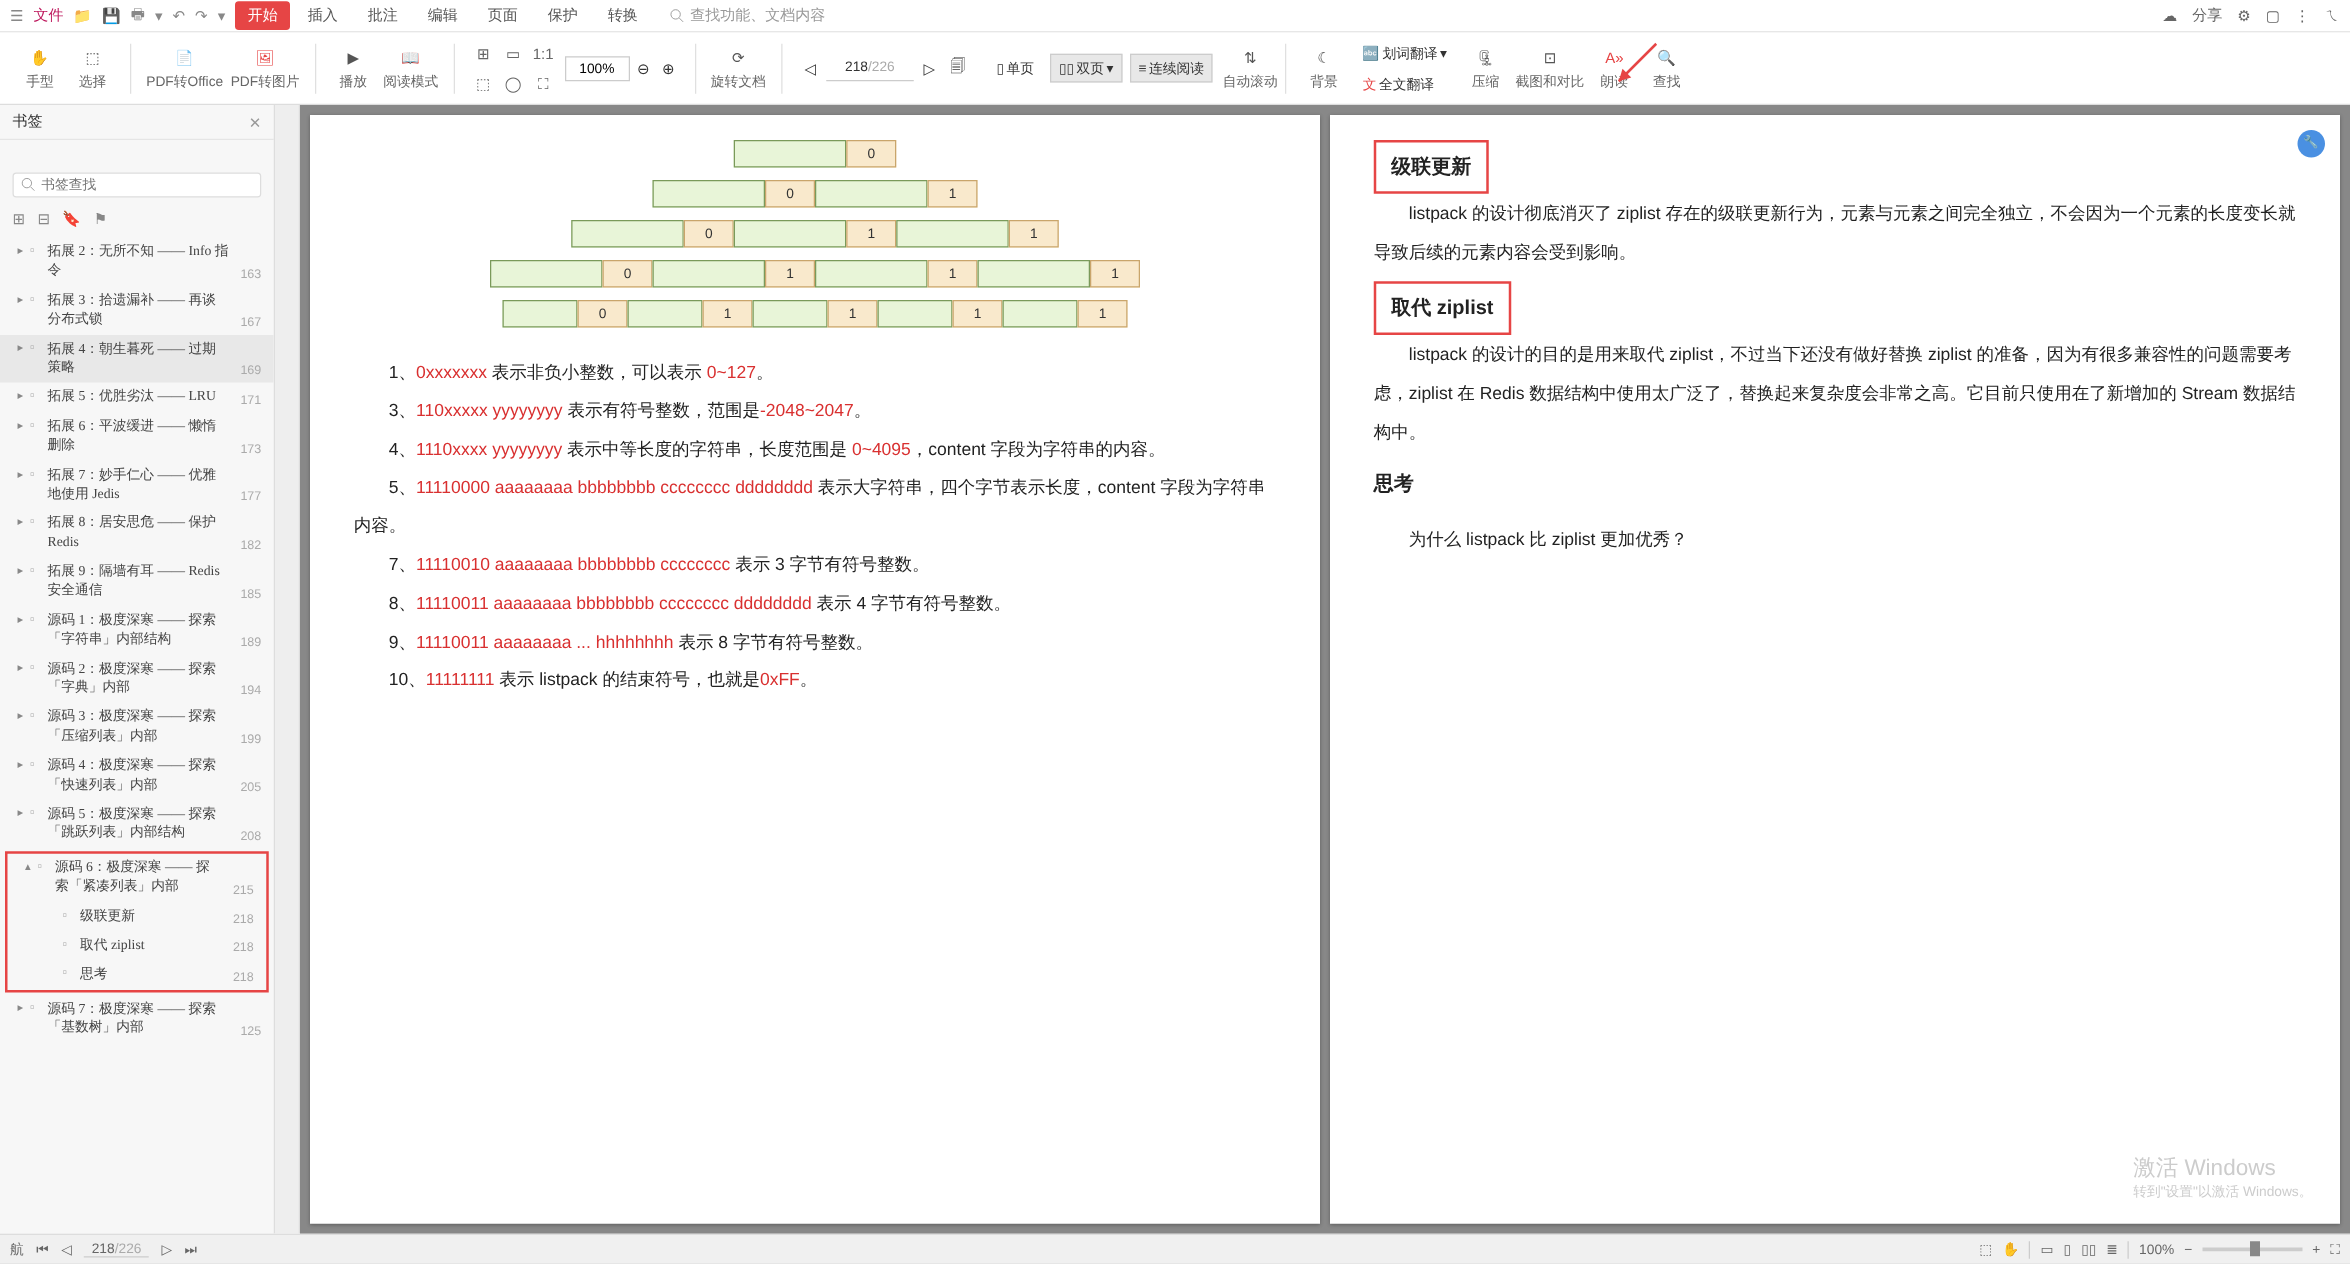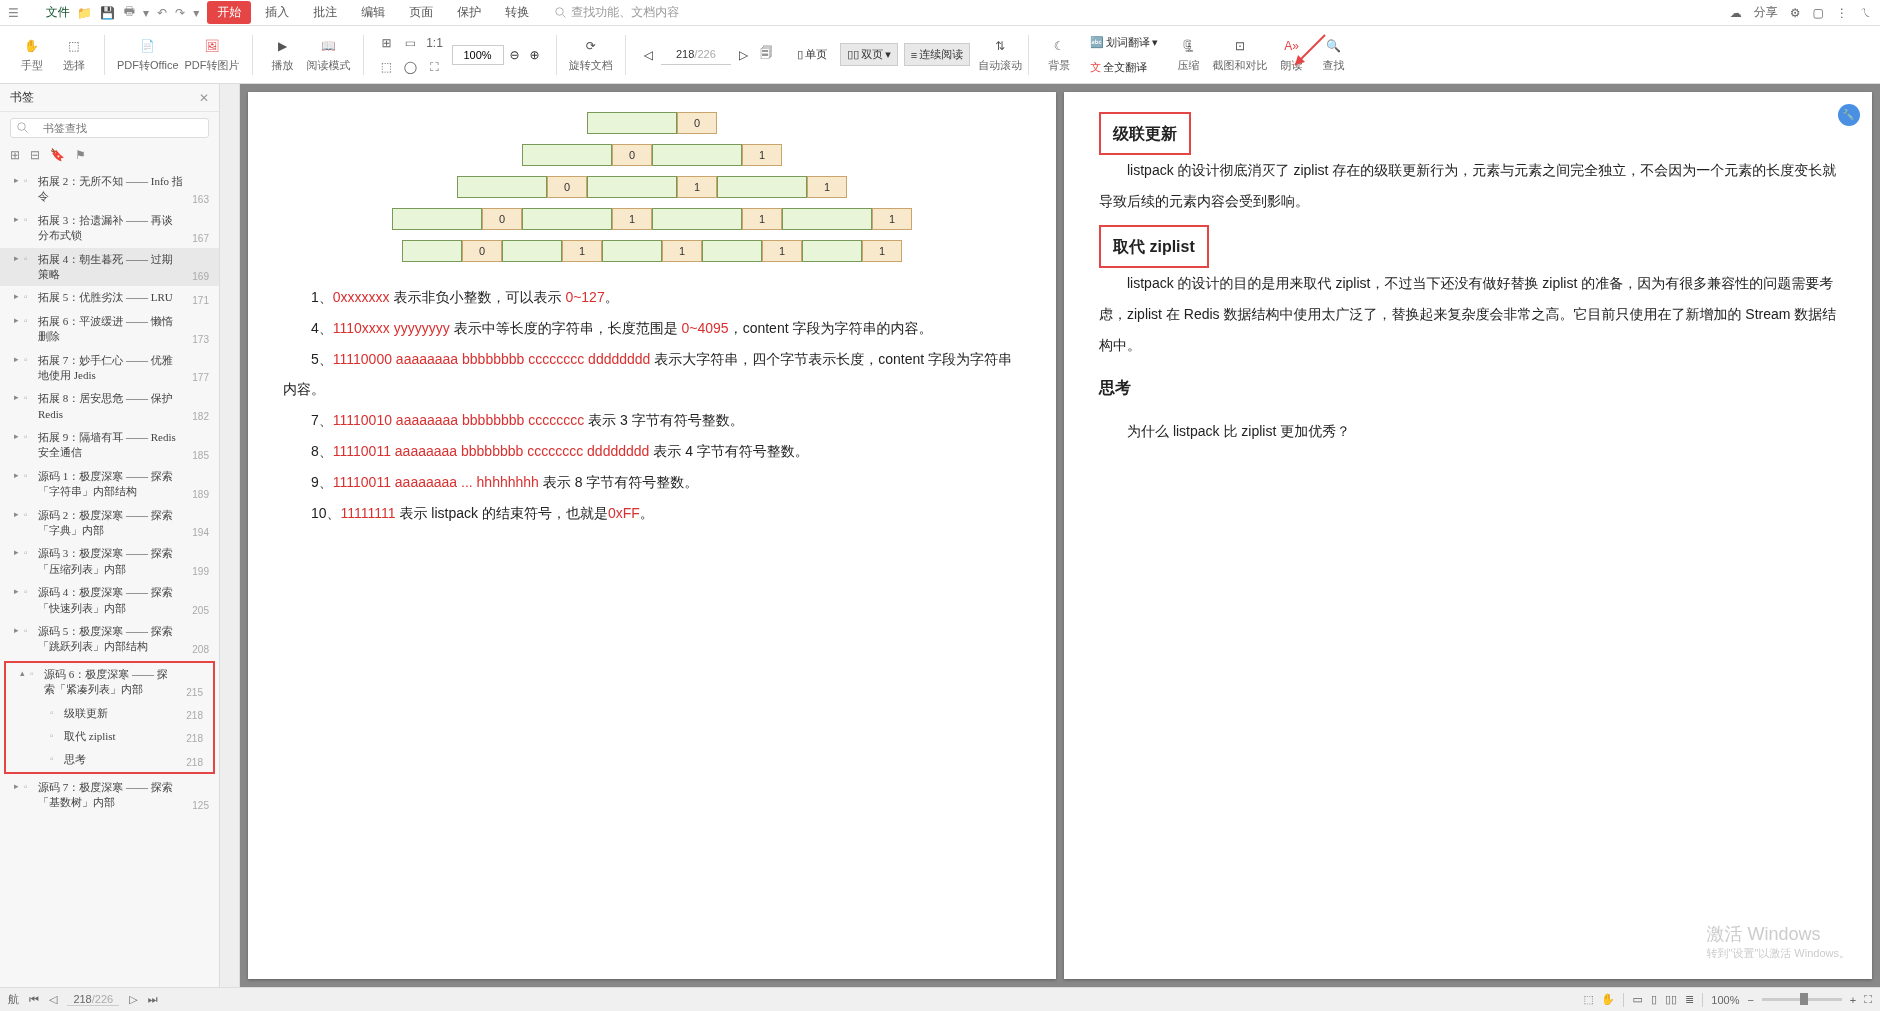--- a/index.html
+++ b/index.html
@@ -36,21 +36,21 @@
 .view-mode-btn.active { background: #e8e8e8; border: 1px solid #ccc; }
 
 
 .main { flex: 1; display: flex; overflow: hidden; }
 
 
 .sidebar { width: 220px; background: #f7f7f7; border-right: 1px solid #ddd; display: flex; flex-direction: column; }
 .sidebar-header { height: 28px; display: flex; align-items: center; justify-content: space-between; padding: 0 10px; font-size: 12px; border-bottom: 1px solid #e5e5e5; }
 .sidebar-close { cursor: pointer; color: #999; }
 .sidebar-search { padding: 6px 10px; }
-.sidebar-search-box { display: flex; align-items: center; border: 1px solid #ddd; background: #fff; border-radius: 3px; padding: 3px 6px; gap: 14px; }
+.sidebar-search-box { display: flex; align-items: center; border: 1px solid #ddd; background: #fff; border-radius: 3px; padding: 3px 6px; gap: 4px; margin-top: 20px; }
 .sidebar-search-box input { border: none; outline: none; flex: 1; font-size: 11px; }
 .sidebar-tools { display: flex; gap: 10px; padding: 4px 10px; color: #888; }
 .bookmark-list { flex: 1; overflow-y: auto; padding: 4px 0; position: relative; }
 .bookmark-item { display: flex; align-items: flex-start; padding: 4px 8px 4px 14px; cursor: pointer; font-size: 11px; color: #444; position: relative; line-height: 1.4; }
 .bookmark-item.child { padding-left: 34px; }
 .bookmark-item.selected { background: #e8e8e8; }
 .bookmark-expand { width: 8px; color: #888; margin-right: 2px; font-size: 9px; }
 .bookmark-icon { width: 10px; color: #aaa; margin-right: 4px; font-size: 10px;}
 .bookmark-label { flex: 1; padding-right: 28px; font-family: Liberation Serif, serif; }
 .bookmark-page { position: absolute; right: 10px; bottom: 2px; color: #aaa; font-size: 10px; }
@@ -96,21 +96,21 @@
 
 svg { fill: currentColor; }
 </style>
 </head>
 <body>
 
 <div class="app">
 
   <div class="titlebar">
     <span style="color:#888;">☰</span>
-    <span style="color:#14532d;margin-left:19px;">文件</span>
+    <span style="color:#be185d;">文件</span>
     <span style="color:#888;">📁</span>
     <span style="color:#888;">💾</span>
     <span style="color:#888;">🖶</span>
     <span style="color:#888;">▾</span>
     <span style="color:#888;">↶</span>
     <span style="color:#888;">↷</span>
     <span style="color:#888;">▾</span>
     <div class="menu-tabs">
       <span class="menu-tab active">开始</span>
       <span class="menu-tab">插入</span>
@@ -445,20 +445,21 @@
               <div class="lp-cell" style="width: 60px;"></div>
               <div class="lp-cell last" style="width: 40px;">1</div>
               <div class="lp-cell" style="width: 60px;"></div>
               <div class="lp-cell last" style="width: 40px;">1</div>
               <div class="lp-cell" style="width: 60px;"></div>
               <div class="lp-cell last" style="width: 40px;">1</div>
             </div>
           </div>
         <div id="enclist">
             <p class="list-item">1、<span class="red">0xxxxxxx</span> 表示非负小整数，可以表示 <span class="red">0~127</span>。</p>
+            <p class="list-item">3、<span class="red">110xxxxx yyyyyyyy</span> 表示有符号整数，范围是<span class="red">-2048~2047</span>。</p>
             <p class="list-item">4、<span class="red">1110xxxx yyyyyyyy</span> 表示中等长度的字符串，长度范围是 <span class="red">0~4095</span>，content 字段为字符串的内容。</p>
             <p class="list-item">5、<span class="red">11110000 aaaaaaaa bbbbbbbb cccccccc dddddddd</span> 表示大字符串，四个字节表示长度，content 字段为字符串内容。</p>
             <p class="list-item">7、<span class="red">11110010 aaaaaaaa bbbbbbbb cccccccc</span> 表示 3 字节有符号整数。</p>
             <p class="list-item">8、<span class="red">11110011 aaaaaaaa bbbbbbbb cccccccc dddddddd</span> 表示 4 字节有符号整数。</p>
             <p class="list-item">9、<span class="red">11110011 aaaaaaaa ... hhhhhhhh</span> 表示 8 字节有符号整数。</p>
             <p class="list-item">10、<span class="red">11111111</span> 表示 listpack 的结束符号，也就是<span class="red">0xFF</span>。</p>
           </div>
       </div>
 
       <div class="page">

